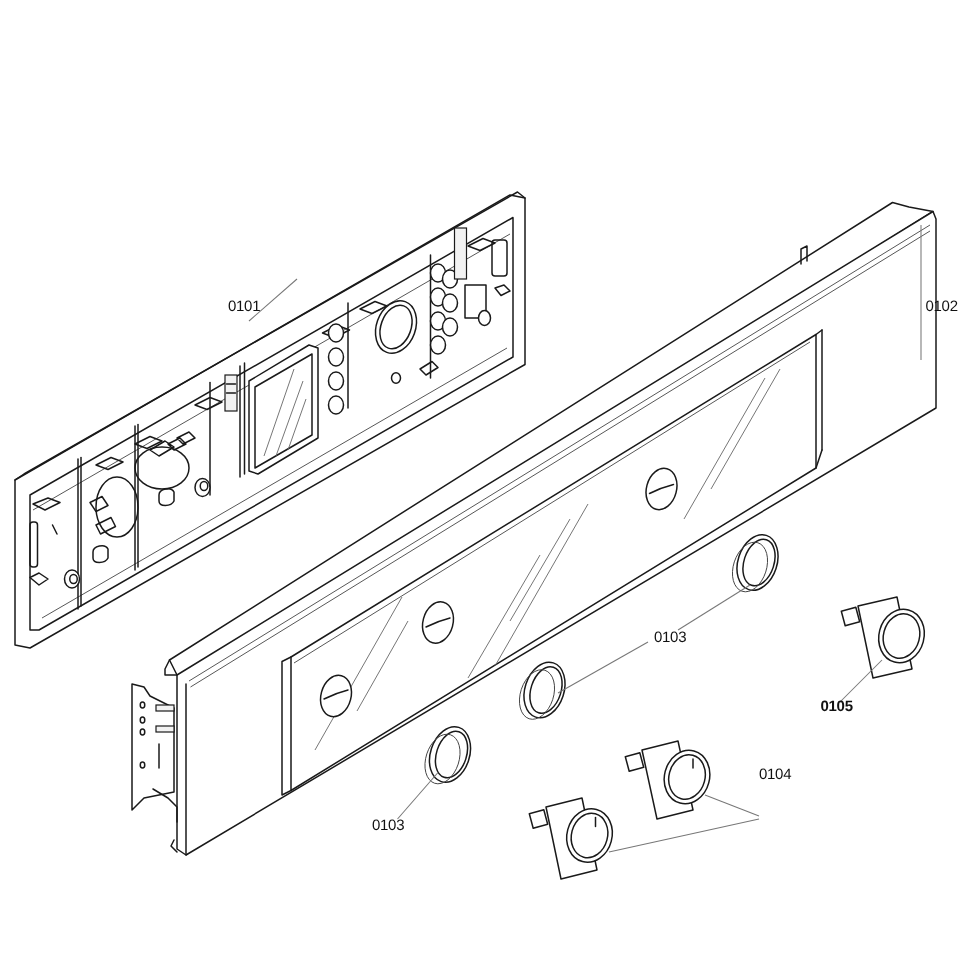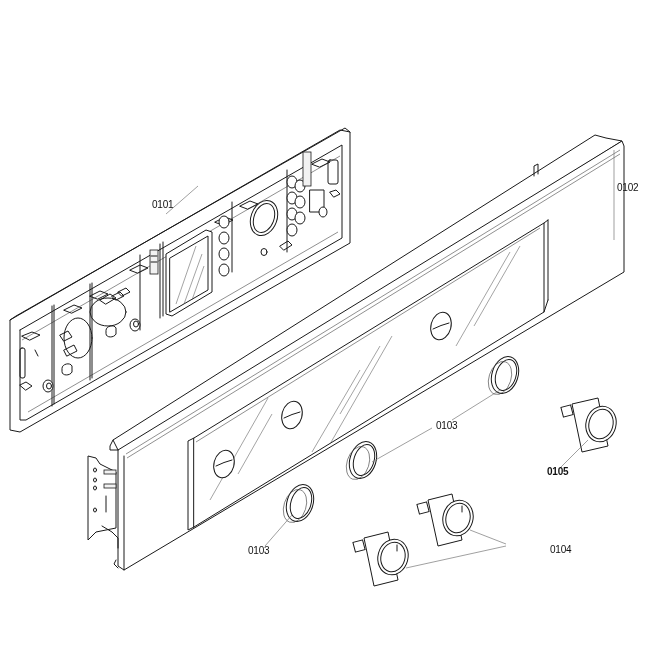--- a/index.html
+++ b/index.html
@@ -199,17 +199,17 @@
     <line class="leader" x1="452" y1="420" x2="500" y2="390"></line>
     <line class="leader" x1="432" y1="428" x2="372" y2="462"></line>
     <line class="leader" x1="265" y1="546" x2="292" y2="515"></line>
     <line class="leader" x1="560" y1="468" x2="588" y2="440"></line>
     <line class="leader" x1="506" y1="544" x2="470" y2="530"></line>
     <line class="leader" x1="506" y1="546" x2="406" y2="568"></line>
   </g>
 </svg>
 
 <span class="lbl" style="left:152px;top:199px;">0101</span>
-<span class="lbl" style="left:617px;top:182px;">0102</span>
+<span class="lbl" style="left:617px;top:199px;">0102</span>
 <span class="lbl" style="left:436px;top:420px;">0103</span>
 <span class="lbl" style="left:248px;top:545px;">0103</span>
-<span class="lbl" style="left:506px;top:544px;margin-left:44px;">0104</span>
+<span class="lbl" style="left:506px;top:511px;">0104</span>
 <span class="lbl" style="left:547px;top:466px;font-weight:bold;">0105</span>
 
 </body></html>

